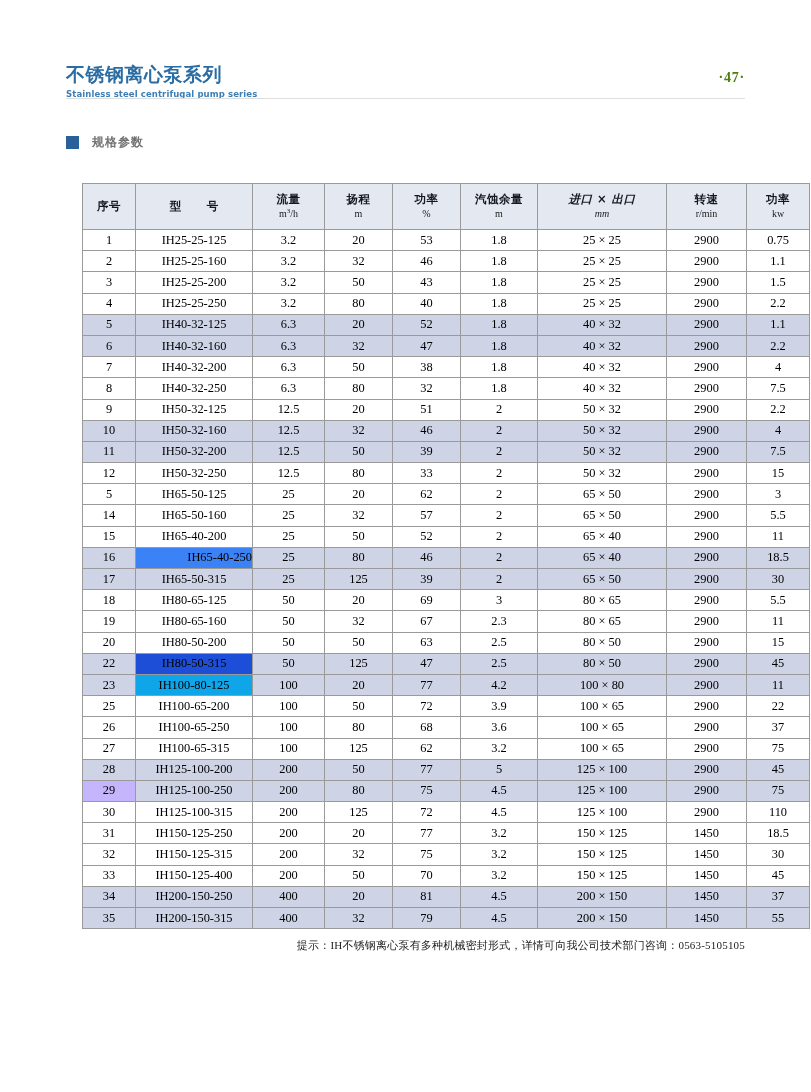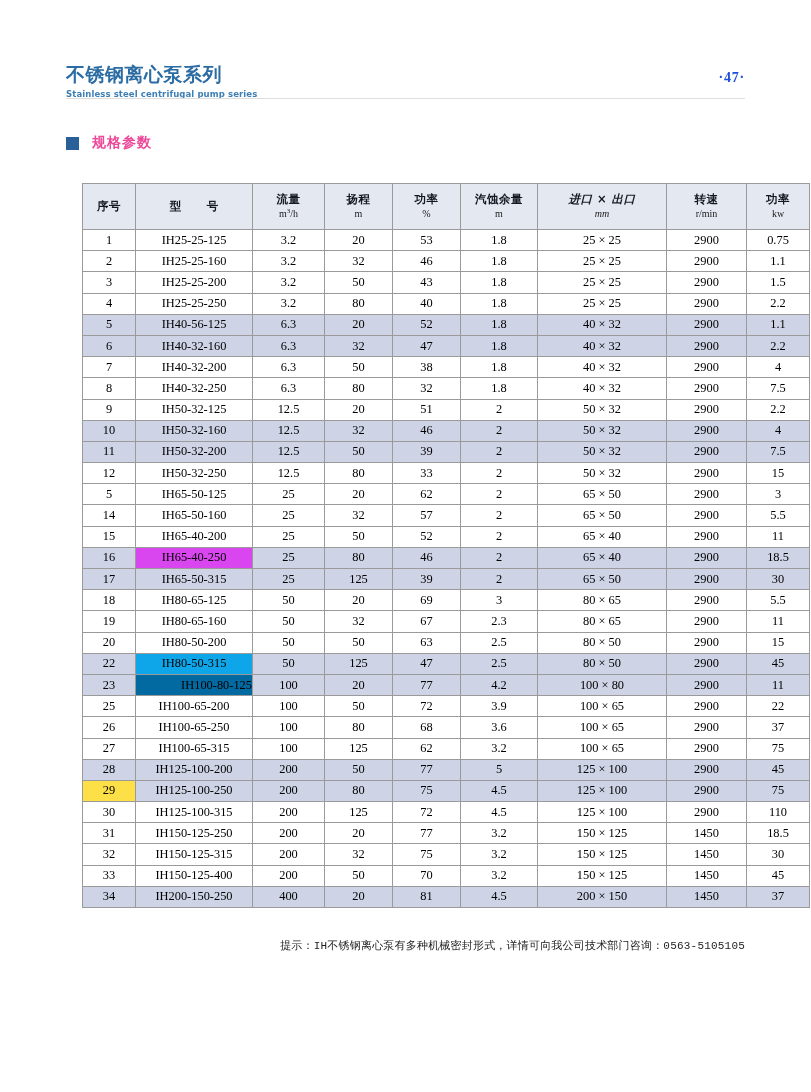--- a/index.html
+++ b/index.html
@@ -45,21 +45,21 @@
     letter-spacing: 0.1px;
     white-space: nowrap;
   }
   .page-number {
     position: absolute;
     right: 66px;
     top: 8px;
     font-family: "Liberation Serif", "DejaVu Serif", serif;
     font-size: 14px;
     font-weight: bold;
-    color: #1d4ed8;
+    color: #4d7c0f;
     letter-spacing: 0.8px;
     white-space: nowrap;
   }
   .header-rule {
     position: absolute;
     left: 66px;
     top: 36px;
     width: 679px;
     height: 1px;
     background: #dedede;
@@ -75,23 +75,23 @@
   }
   .section-bullet {
     width: 13px;
     height: 13px;
     background: #2a6099;
     margin-right: 13px;
     flex: 0 0 auto;
   }
   .section-title-text {
     font-family: Liberation Sans, sans-serif;
-    font-size: 14px;
+    font-size: 12px;
     font-weight: bold;
-    color: #ec4899;
+    color: #737373;
     letter-spacing: 1px;
     white-space: nowrap;
   }
 
   
   .spec-table-wrap {
     position: absolute;
     left: 66px;
     top: 183px;
     width: 677px;
@@ -158,21 +158,21 @@
   .col-npsh  { width: 77px; }
   .col-port  { width: 129px; }
   .col-speed { width: 80px; }
   .col-power { width: 63px; }
 
   
   .footer-note {
     position: absolute;
     right: 66px;
     top: 938px;
-    font-family: Liberation Mono, monospace;
+    font-family: Liberation Serif, serif;
     font-size: 11px;
     color: #1c1c1c;
     letter-spacing: 0.2px;
     white-space: nowrap;
   }
 </style>
 </head>
 <body>
 
 <div class="page-header">
@@ -278,21 +278,21 @@
           <td>3.2</td>
           <td>80</td>
           <td>40</td>
           <td>1.8</td>
           <td>25 × 25</td>
           <td>2900</td>
           <td>2.2</td>
         </tr>
         <tr class="hl">
           <td style="background: rgb(206, 211, 230);">5</td>
-          <td style="background: rgb(206, 211, 230);">IH40-56-125</td>
+          <td style="background: rgb(206, 211, 230);">IH40-32-125</td>
           <td style="background: rgb(206, 211, 230);">6.3</td>
           <td style="background: rgb(206, 211, 230);">20</td>
           <td style="background: rgb(206, 211, 230);">52</td>
           <td style="background: rgb(206, 211, 230);">1.8</td>
           <td style="background: rgb(206, 211, 230);">40 × 32</td>
           <td style="background: rgb(206, 211, 230);">2900</td>
           <td style="background: rgb(206, 211, 230);">1.1</td>
         </tr>
         <tr class="hl">
           <td style="background: rgb(206, 211, 230);">6</td>
@@ -399,21 +399,21 @@
           <td>25</td>
           <td>50</td>
           <td>52</td>
           <td>2</td>
           <td>65 × 40</td>
           <td>2900</td>
           <td>11</td>
         </tr>
         <tr class="hl">
           <td style="background: rgb(206, 211, 230);">16</td>
-          <td style="background: #d946ef;">IH65-40-250</td>
+          <td style="background: #3b82f6; text-align: right;">IH65-40-250</td>
           <td style="background: rgb(206, 211, 230);">25</td>
           <td style="background: rgb(206, 211, 230);">80</td>
           <td style="background: rgb(206, 211, 230);">46</td>
           <td style="background: rgb(206, 211, 230);">2</td>
           <td style="background: rgb(206, 211, 230);">65 × 40</td>
           <td style="background: rgb(206, 211, 230);">2900</td>
           <td style="background: rgb(206, 211, 230);">18.5</td>
         </tr>
         <tr class="hl">
           <td style="background: rgb(206, 211, 230);">17</td>
@@ -454,32 +454,32 @@
           <td>50</td>
           <td>50</td>
           <td>63</td>
           <td>2.5</td>
           <td>80 × 50</td>
           <td>2900</td>
           <td>15</td>
         </tr>
         <tr class="hl">
           <td style="background: rgb(206, 211, 230);">22</td>
-          <td style="background: #0ea5e9;">IH80-50-315</td>
+          <td style="background: #1d4ed8;">IH80-50-315</td>
           <td style="background: rgb(206, 211, 230);">50</td>
           <td style="background: rgb(206, 211, 230);">125</td>
           <td style="background: rgb(206, 211, 230);">47</td>
           <td style="background: rgb(206, 211, 230);">2.5</td>
           <td style="background: rgb(206, 211, 230);">80 × 50</td>
           <td style="background: rgb(206, 211, 230);">2900</td>
           <td style="background: rgb(206, 211, 230);">45</td>
         </tr>
         <tr class="hl">
           <td style="background: rgb(206, 211, 230);">23</td>
-          <td style="background: #0369a1; text-align: right;">IH100-80-125</td>
+          <td style="background: #0ea5e9;">IH100-80-125</td>
           <td style="background: rgb(206, 211, 230);">100</td>
           <td style="background: rgb(206, 211, 230);">20</td>
           <td style="background: rgb(206, 211, 230);">77</td>
           <td style="background: rgb(206, 211, 230);">4.2</td>
           <td style="background: rgb(206, 211, 230);">100 × 80</td>
           <td style="background: rgb(206, 211, 230);">2900</td>
           <td style="background: rgb(206, 211, 230);">11</td>
         </tr>
         <tr>
           <td>25</td>
@@ -519,21 +519,21 @@
           <td style="background: rgb(206, 211, 230);">IH125-100-200</td>
           <td style="background: rgb(206, 211, 230);">200</td>
           <td style="background: rgb(206, 211, 230);">50</td>
           <td style="background: rgb(206, 211, 230);">77</td>
           <td style="background: rgb(206, 211, 230);">5</td>
           <td style="background: rgb(206, 211, 230);">125 × 100</td>
           <td style="background: rgb(206, 211, 230);">2900</td>
           <td style="background: rgb(206, 211, 230);">45</td>
         </tr>
         <tr class="hl">
-          <td style="background: #fde047;">29</td>
+          <td style="background: #c4b5fd;">29</td>
           <td style="background: rgb(206, 211, 230);">IH125-100-250</td>
           <td style="background: rgb(206, 211, 230);">200</td>
           <td style="background: rgb(206, 211, 230);">80</td>
           <td style="background: rgb(206, 211, 230);">75</td>
           <td style="background: rgb(206, 211, 230);">4.5</td>
           <td style="background: rgb(206, 211, 230);">125 × 100</td>
           <td style="background: rgb(206, 211, 230);">2900</td>
           <td style="background: rgb(206, 211, 230);">75</td>
         </tr>
         <tr>
@@ -584,17 +584,28 @@
           <td style="background: rgb(206, 211, 230);">34</td>
           <td style="background: rgb(206, 211, 230);">IH200-150-250</td>
           <td style="background: rgb(206, 211, 230);">400</td>
           <td style="background: rgb(206, 211, 230);">20</td>
           <td style="background: rgb(206, 211, 230);">81</td>
           <td style="background: rgb(206, 211, 230);">4.5</td>
           <td style="background: rgb(206, 211, 230);">200 × 150</td>
           <td style="background: rgb(206, 211, 230);">1450</td>
           <td style="background: rgb(206, 211, 230);">37</td>
         </tr>
+        <tr class="hl">
+          <td style="background: rgb(206, 211, 230);">35</td>
+          <td style="background: rgb(206, 211, 230);">IH200-150-315</td>
+          <td style="background: rgb(206, 211, 230);">400</td>
+          <td style="background: rgb(206, 211, 230);">32</td>
+          <td style="background: rgb(206, 211, 230);">79</td>
+          <td style="background: rgb(206, 211, 230);">4.5</td>
+          <td style="background: rgb(206, 211, 230);">200 × 150</td>
+          <td style="background: rgb(206, 211, 230);">1450</td>
+          <td style="background: rgb(206, 211, 230);">55</td>
+        </tr>
       </tbody>
   </table>
 </div>
 
 <div class="footer-note">提示：IH不锈钢离心泵有多种机械密封形式，详情可向我公司技术部门咨询：0563-5105105</div>
 
 </body></html>

